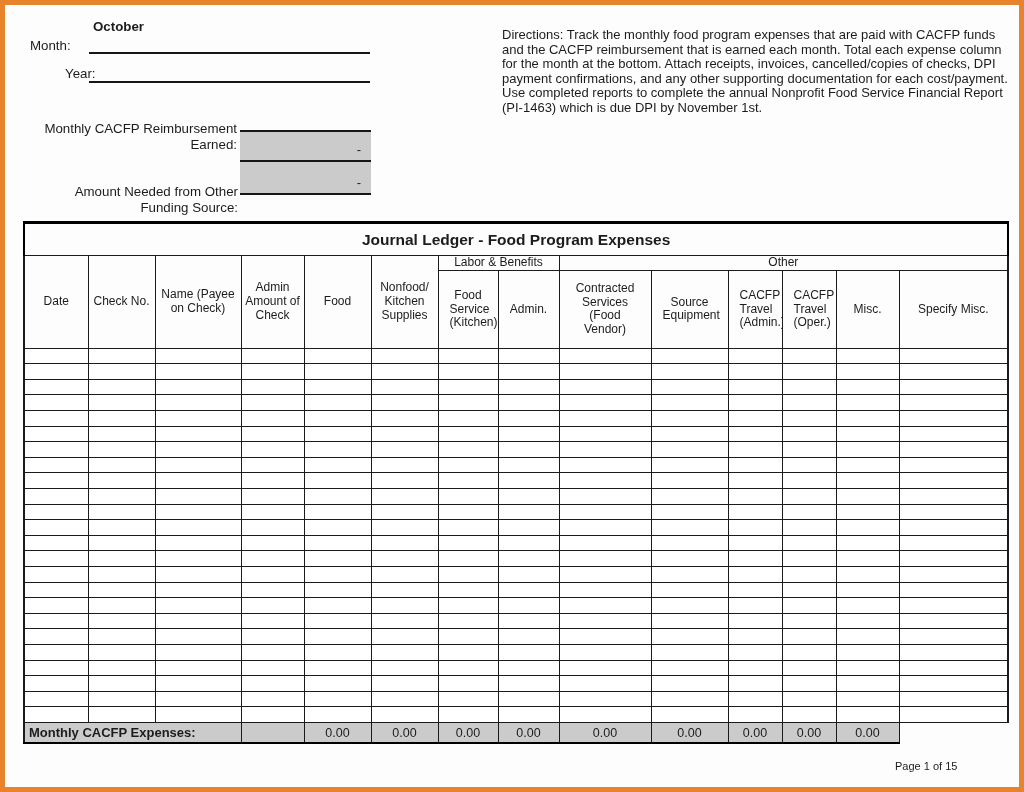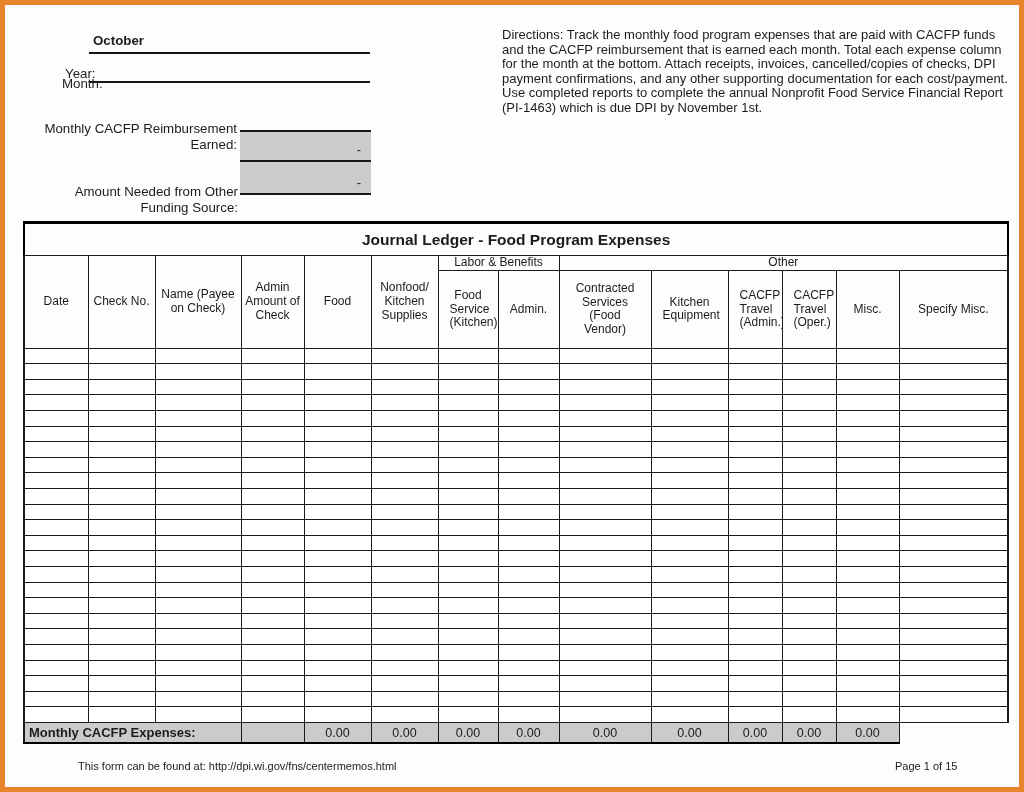--- a/index.html
+++ b/index.html
@@ -34,22 +34,22 @@
   .ledger tr.trow td.tval { font-size:12.5px; text-align:center; vertical-align:middle; }
   .ledger tr.trow td.tnone { background:transparent; border:none; }
 
   .footer { font-size:11px; }
 </style>
 </head>
 <body>
 
 <div class="frame">
 
-  <span class="abs flabel" style="left:57px; top:33px;margin-top:38px;">Month:</span>
-  <span class="abs flabel bold" style="left:88px; top:28px;">October</span>
+  <span class="abs flabel" style="left:25px; top:33px;">Month:</span>
+  <span class="abs flabel bold" style="left:88px; top:14px;">October</span>
   <div class="abs line" style="left:84px; top:47px; width:281px;"></div>
 
   <span class="abs flabel" style="left:52px; top:61px;margin-left:8px;">Year:</span>
   <span class="abs flabel bold" style="left:88px; top:60px;"></span>
   <div class="abs line" style="left:84px; top:76px; width:281px;"></div>
 
   <div class="abs rlabel" style="left:36px; top:96px; width:196px;">Monthly CACFP Reimbursement</div>
   <div class="abs rlabel" style="left:36px; top:112px; width:196px;">Earned:</div>
   <span class="abs flabel" style="left:250px; top:110px;"></span>
   <div class="abs line" style="left:235px; top:125px; width:131px;"></div>
@@ -94,21 +94,21 @@
         <th rowspan="2">Admin Amount of Check</th>
         <th rowspan="2">Food</th>
         <th rowspan="2">Nonfood/ Kitchen Supplies</th>
         <th colspan="2">Labor &amp; Benefits</th>
         <th class="or" colspan="6">Other</th>
       </tr>
       <tr class="headrow">
         <th>Food Service (Kitchen)</th>
         <th>Admin.</th>
         <th>Contracted Services (Food Vendor)</th>
-        <th>Kitchen Equipment</th>
+        <th>Source Equipment</th>
         <th>CACFP Travel (Admin.)</th>
         <th>CACFP Travel (Oper.)</th>
         <th>Misc.</th>
         <th class="or">Specify Misc.</th>
       </tr>
 
       <tr class="erow">
           <td class="ol"></td>
           <td></td>
           <td></td>
@@ -502,16 +502,15 @@
         <td class="tval">0.00</td>
         <td class="tval">0.00</td>
         <td class="tval">0.00</td>
         <td class="tval">0.00</td>
         <td class="tval">0.00</td>
         <td class="tnone"></td>
       </tr>
     </tbody>
   </table>
 
-  <span class="abs footer" style="left:73px; top:755px;">This form can be found at: http://dpi.wi.gov/fns/centermemos.html</span>
   <span class="abs footer" style="left:890px; top:755px;">Page 1 of 15</span>
 
 </div>
 
 </body></html>

